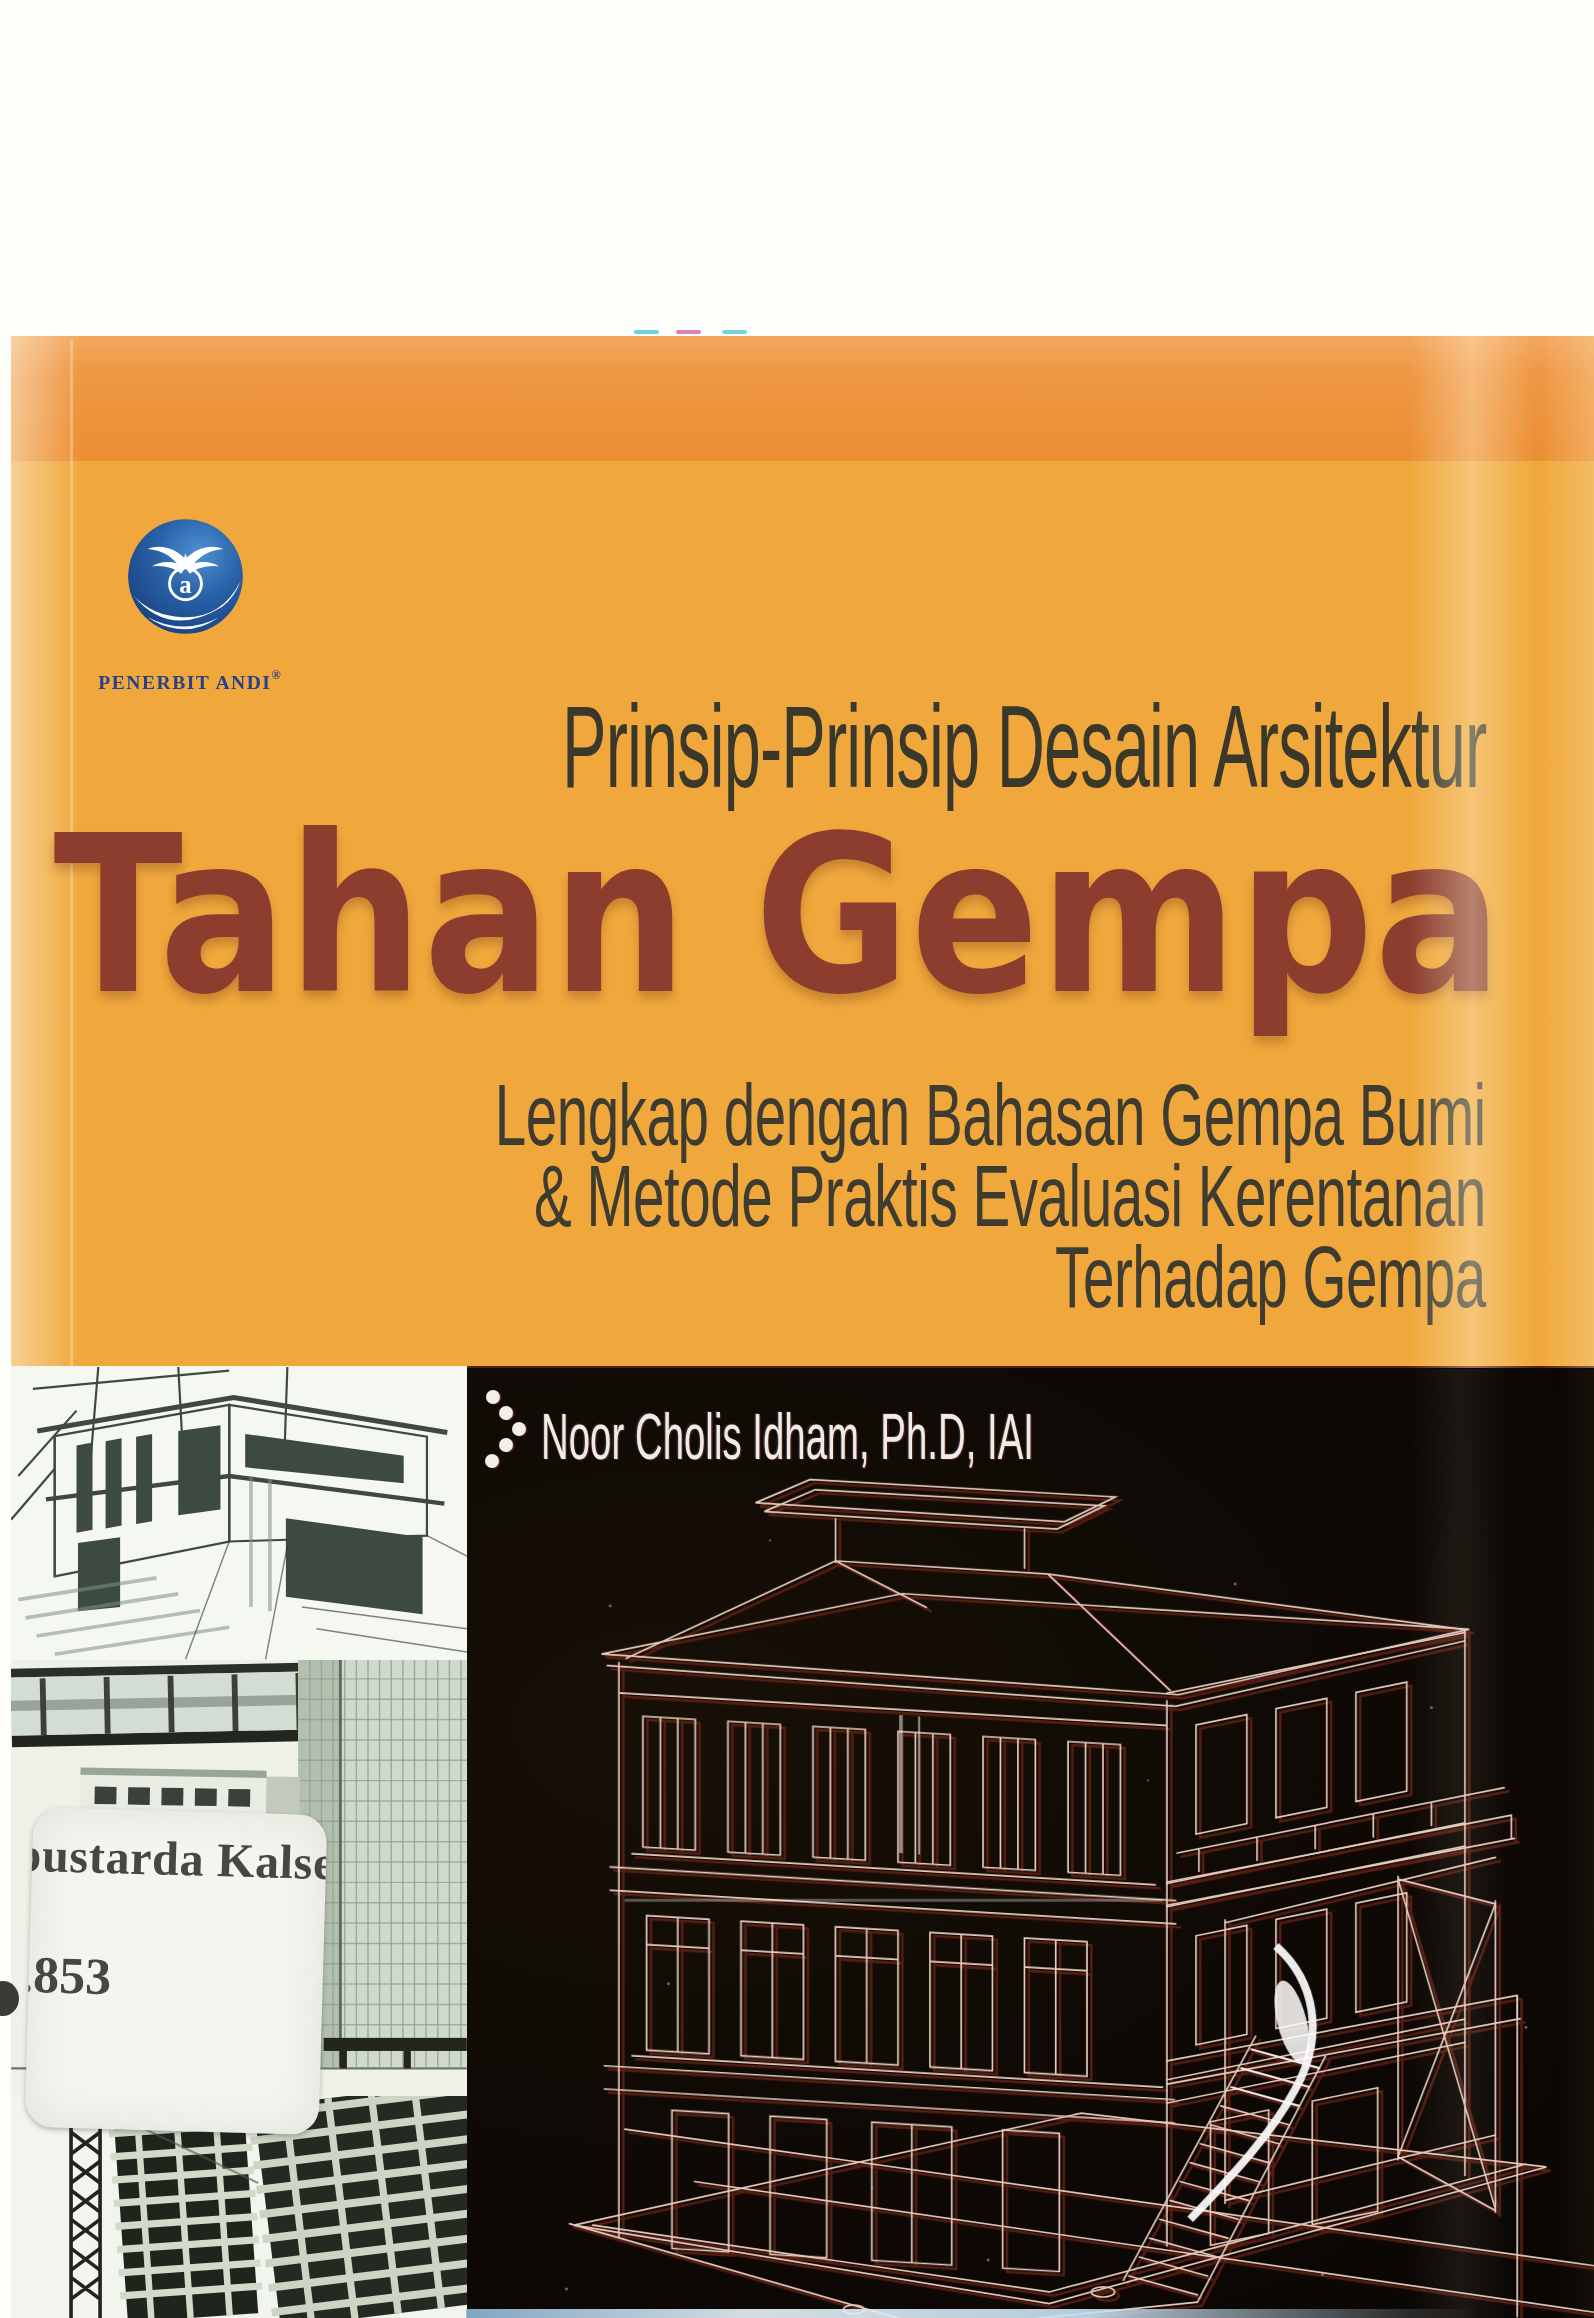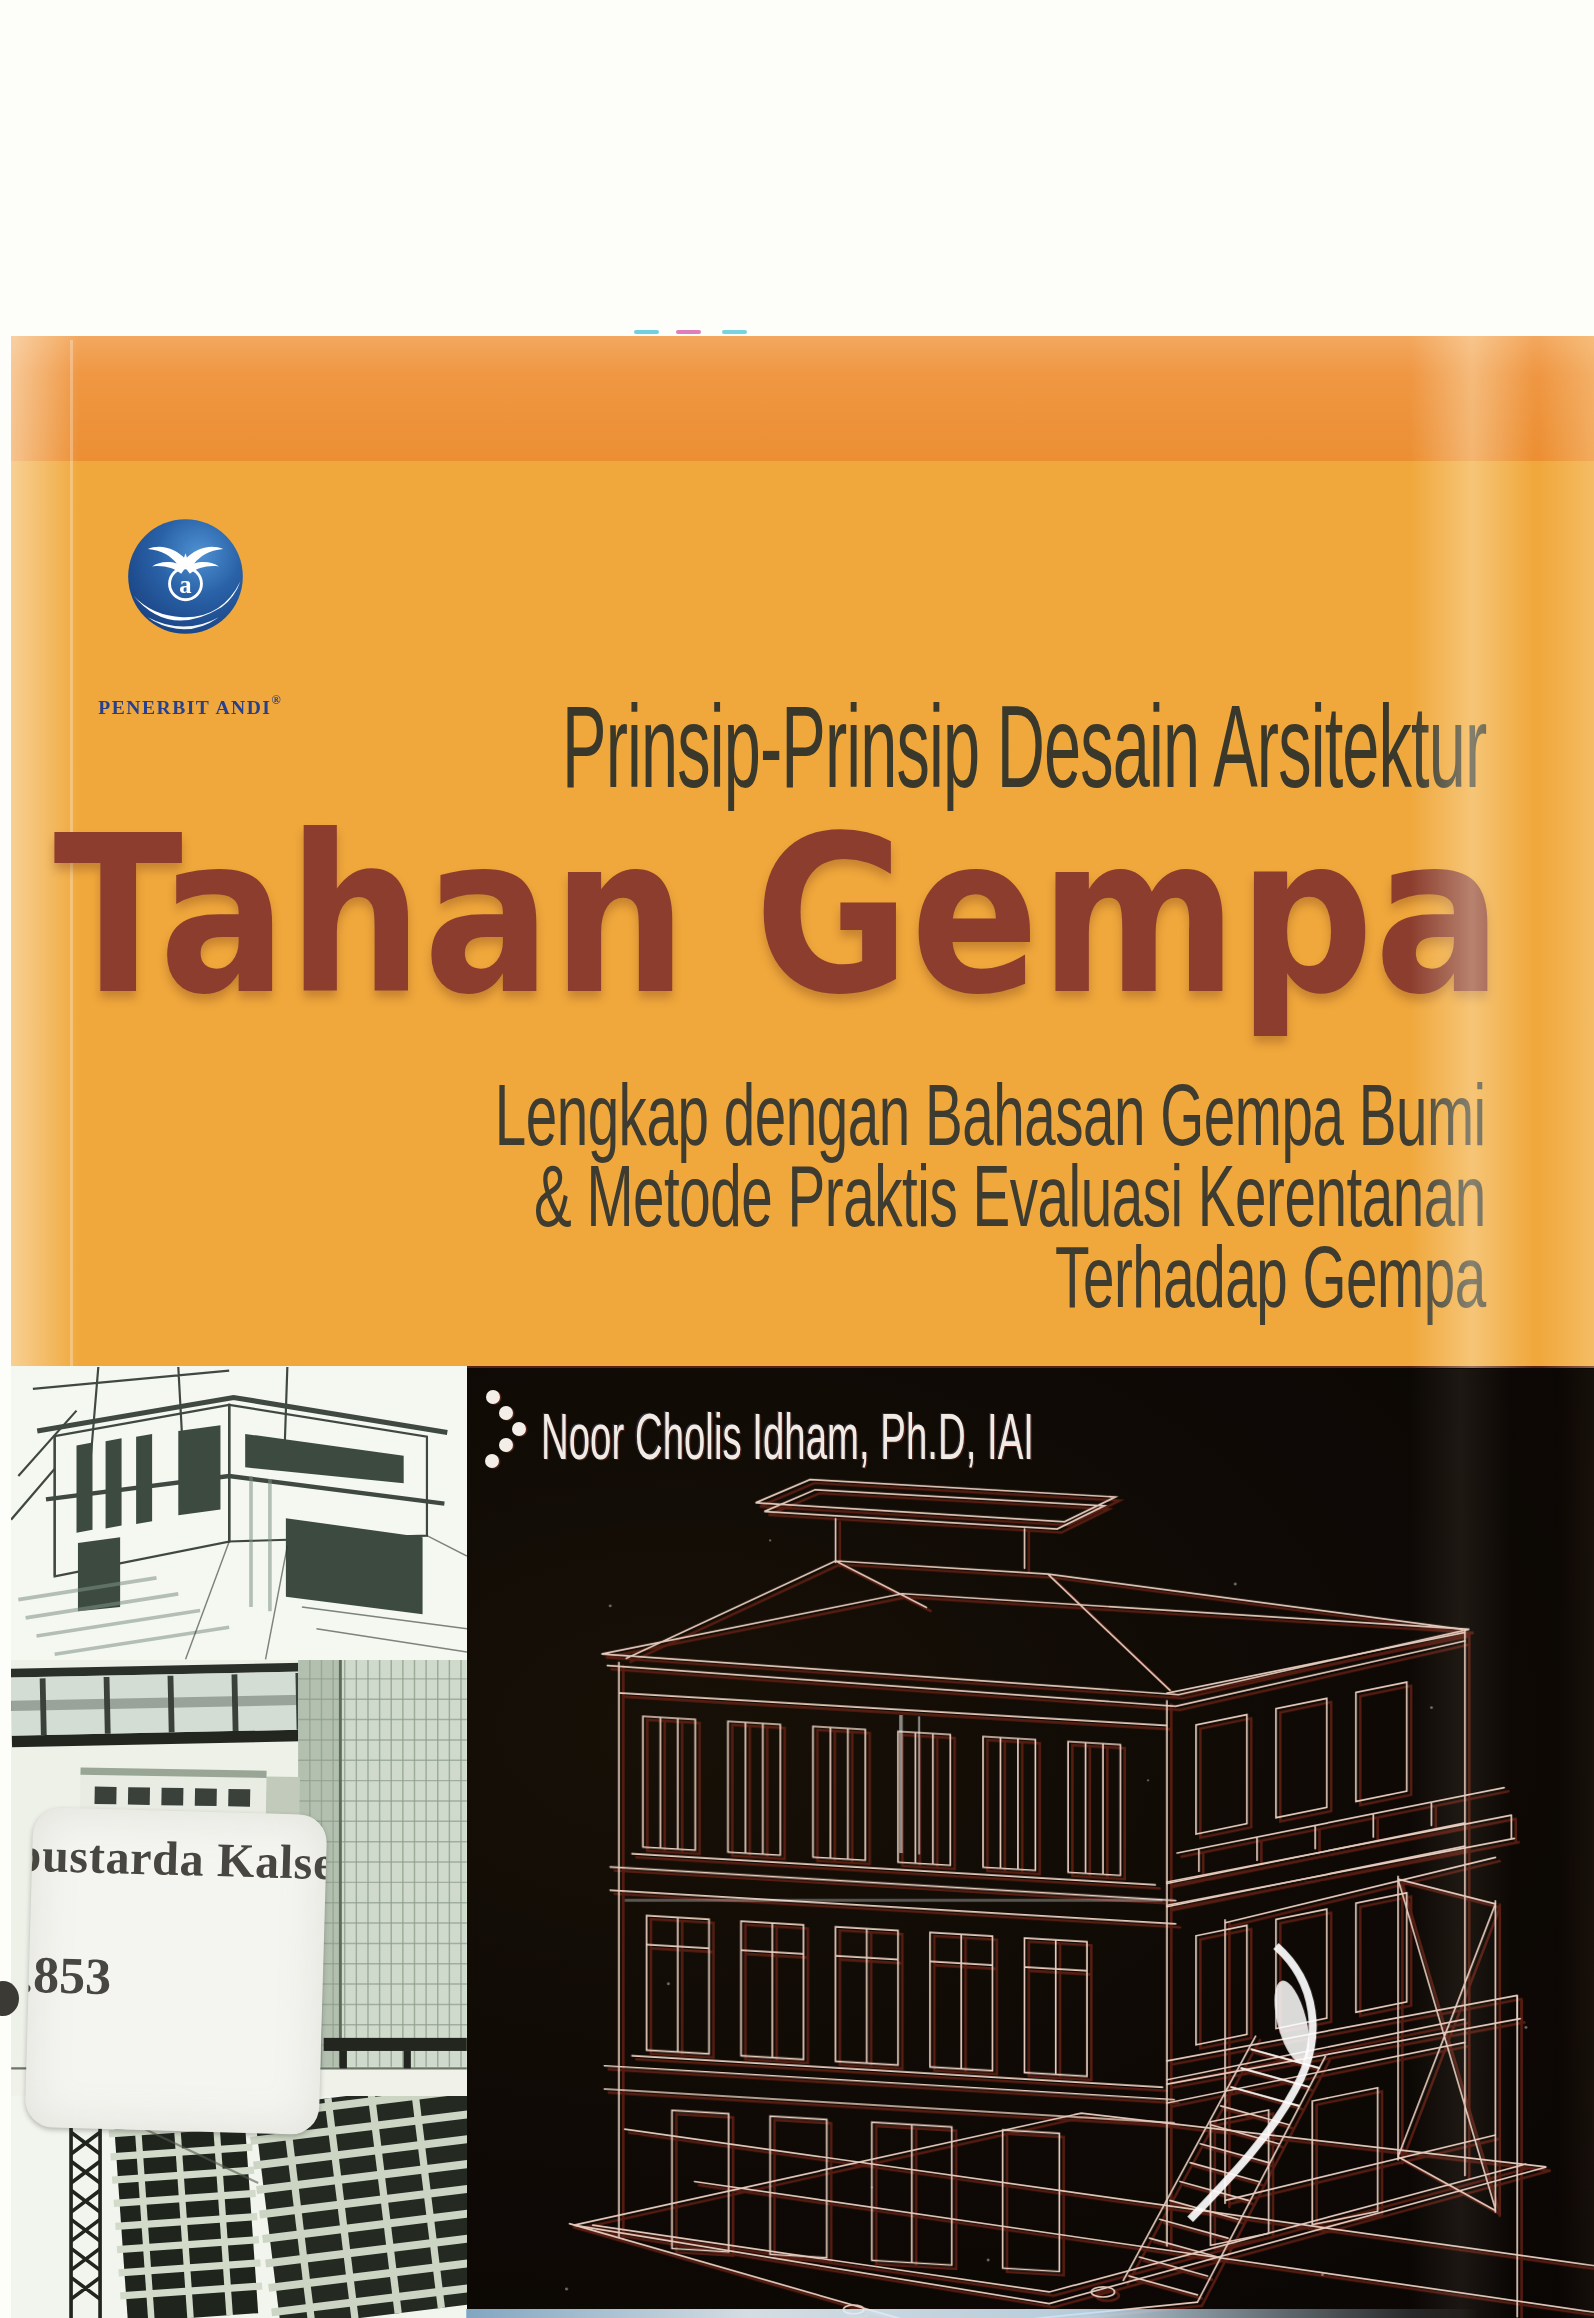--- a/index.html
+++ b/index.html
@@ -28,21 +28,21 @@
   #sheen-black{left:1406px;top:1369px;width:109px;height:950px;
     background:linear-gradient(90deg,rgba(255,240,220,0),rgba(255,238,214,.07) 50%,rgba(255,238,214,0));}
   #black-right-edge{left:1555px;top:1369px;width:40px;height:950px;
     background:linear-gradient(90deg,rgba(90,70,50,0),rgba(110,85,60,.12));}
   #scanner-strip{left:466px;top:2309px;width:1128px;height:9.4px;opacity:.9;
     background:linear-gradient(90deg,#8fb8d6,#eaf5fc 25%,#c9e2f2 55%,rgba(20,14,10,0) 90%);}
   
   #publisher-logo{left:126px;top:517px;width:119px;height:122px;}
   #publisher-name{left:73px;top:668px;width:233px;text-align:center;
     font-family:"Liberation Serif",serif;font-weight:bold;font-size:19.6px;
-    letter-spacing:1.5px;color:#27408b;margin-top:25px;}
+    letter-spacing:1.5px;color:#27408b;}
   #publisher-name sup{font-size:12.4px;vertical-align:10.2px;letter-spacing:0;}
   
   #series-title{right:109px;top:689px;font-size:116px;line-height:116px;
     color:#3a382b;white-space:nowrap;letter-spacing:-1.5px;
     transform:scaleX(.575);transform-origin:100% 50%;}
   #main-title{right:92px;top:796px;font-size:218px;line-height:240px;
     font-family:"DejaVu Sans",sans-serif;font-weight:bold;color:#8c3d2e;
     white-space:nowrap;letter-spacing:0.7px;
     transform:scaleX(.87);transform-origin:100% 50%;
     text-shadow:0 7.3px 10.2px rgba(95,35,18,.28);}

